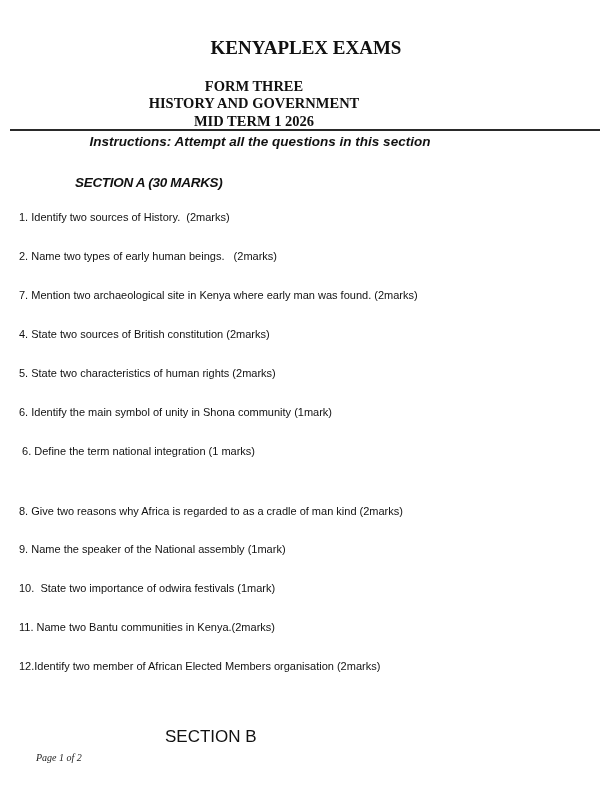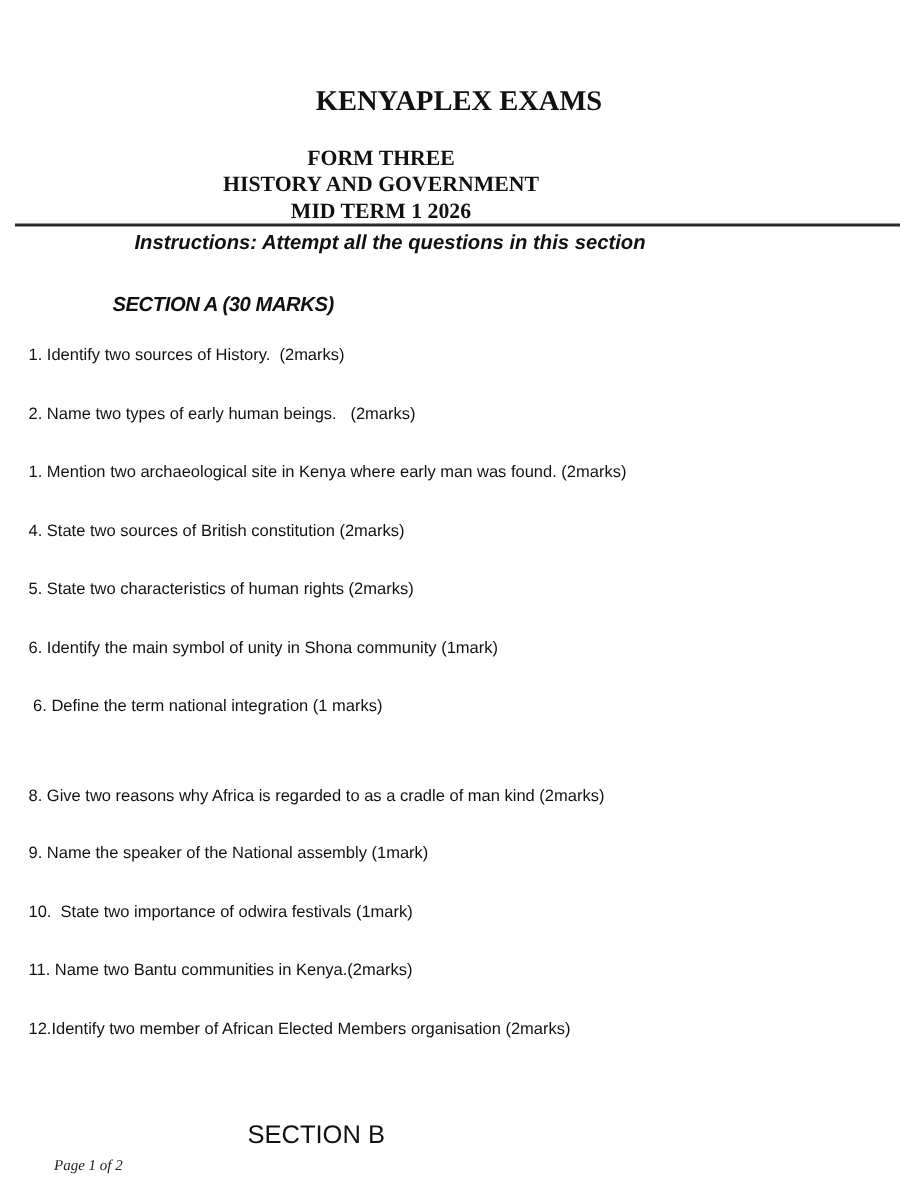--- a/index.html
+++ b/index.html
@@ -7,21 +7,21 @@
       padding: 0;
       background: #ffffff;
     }
     body {
       width: 612px;
       height: 792px;
       position: relative;
       overflow: hidden;
       color: #111111;
     }
-    .abs { position: absolute; margin-top: 20px; }
+    .abs { position: absolute; }
     .serif { font-family: "Liberation Serif", "DejaVu Serif", serif; }
     .sans { font-family: "Liberation Sans", "DejaVu Sans", sans-serif; }
 
     .title {
       top: 37px; left: 0; width: 612px;
       text-align: center;
       font-size: 19px; font-weight: bold;
       letter-spacing: 0px;
     }
     .sub {
@@ -72,21 +72,21 @@
 <div class="abs serif sub sub3">MID TERM 1 2026</div>
 <div class="abs rule"></div>
 
 <div class="abs sans instructions">Instructions: Attempt all the questions in this section</div>
 
 <div class="abs sans section-a">SECTION A  (30 MARKS)</div>
 
 <div id="questions">
   <div class="abs sans q" style="top:211px">1. Identify two sources of History.  (2marks)</div>
   <div class="abs sans q" style="top:250px">2. Name two types of early human beings.   (2marks)</div>
-  <div class="abs sans q" style="top:289px">1. Mention two archaeological site in Kenya where early man was found. (2marks)</div>
+  <div class="abs sans q" style="top:289px">7. Mention two archaeological site in Kenya where early man was found. (2marks)</div>
   <div class="abs sans q" style="top:328px">4. State two sources of British constitution (2marks)</div>
   <div class="abs sans q" style="top:367px">5. State two characteristics of human rights (2marks)</div>
   <div class="abs sans q" style="top:406px">6. Identify the main symbol of unity in Shona community (1mark)</div>
   <div class="abs sans q" style="top:445px"> 6. Define the term national integration (1 marks)</div>
   <div class="abs sans q" style="top:505px">8. Give two reasons why Africa is regarded to as a cradle of man kind (2marks)</div>
   <div class="abs sans q" style="top:543px">9. Name the speaker of the National assembly (1mark)</div>
   <div class="abs sans q" style="top:582px">10.  State two importance of odwira festivals (1mark)</div>
   <div class="abs sans q" style="top:621px">11. Name two Bantu communities in Kenya.(2marks)</div>
   <div class="abs sans q" style="top:660px">12.Identify two member of African Elected Members organisation (2marks)</div>
 </div>

